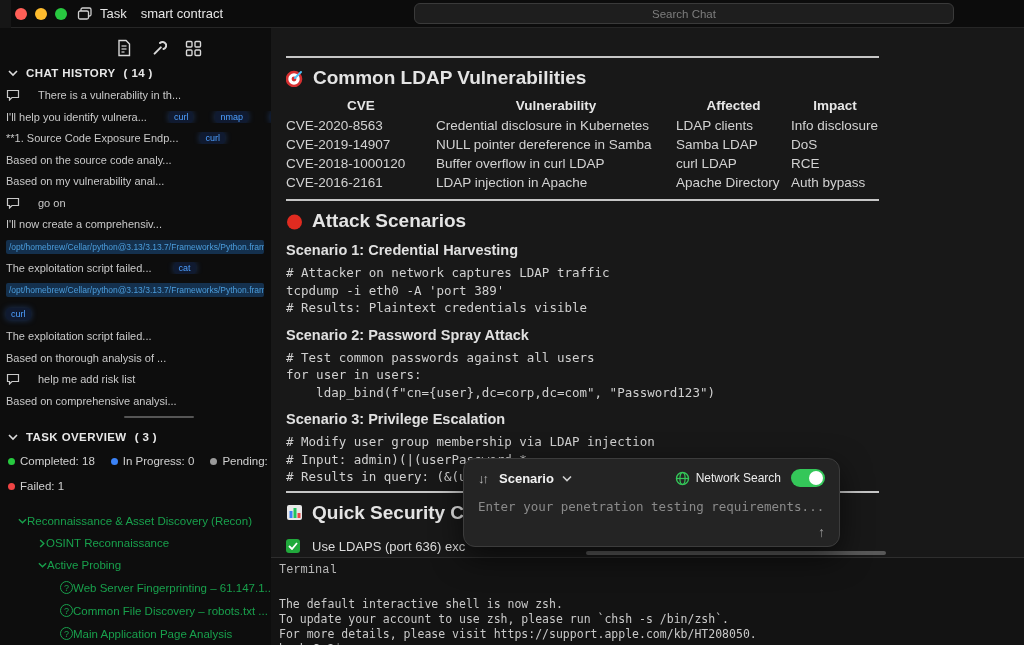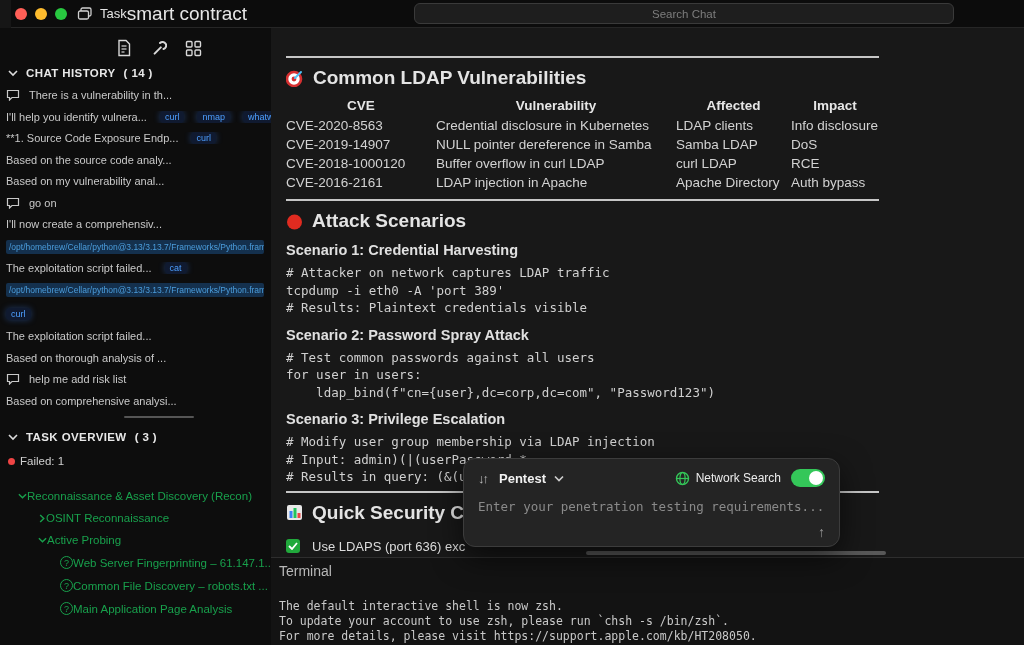--- a/index.html
+++ b/index.html
@@ -18,21 +18,21 @@
     background:#0c0c0c; border-bottom:1px solid #262626;
     display:flex; align-items:center; z-index:5;
   }
   .traffic { display:flex; gap:8px; margin-left:4px; }
   .light { width:12px; height:12px; border-radius:50%; }
   .light.red { background:#ff5f57; }
   .light.yellow { background:#febc2e; }
   .light.green { background:#28c840; }
   .task-icon { margin-left:10px; }
   .task-label { margin-left:7px; font-size:13px; color:#e6e6e6; }
-  .task-name  { font-size:19px; color:#e6e6e6; }
+  .task-name  { margin-left:14px; font-size:13px; color:#e6e6e6; }
   .search-wrap { position:absolute; left:403px; top:3px; }
   .search-input {
     width:540px; height:21px; background:#1e1e1e;
     border:1px solid #3a3a3a; border-radius:6px;
     color:#cfcfcf; font-size:11.5px; text-align:center; outline:none;
     font-family:"Liberation Sans", sans-serif;
   }
   .search-input::placeholder { color:#7d7d7d; }
 
   
@@ -48,21 +48,21 @@
     display:flex; justify-content:center; gap:18px; padding-top:8px; height:32px;
     align-items:center;
   }
   .side-icon { cursor:pointer; }
   .sec-header {
     display:flex; align-items:center; gap:8px; padding:7px 8px 4px 8px;
     font-size:11.5px; font-weight:bold; letter-spacing:.4px; color:#e8e8e8;
   }
   .sec-header .cnt { font-weight:bold; color:#e8e8e8; }
   .chat-list { padding:6px 6px 0 6px; }
-  .chat-row { display:flex; align-items:flex-start; gap:9px; margin-bottom:9.5px;
+  .chat-row { display:flex; align-items:flex-start; gap:18px; margin-bottom:9.5px;
     font-size:11px; color:#c9c9c9; white-space:nowrap; overflow:hidden; cursor:pointer; }
   .chat-row .bubble { flex:0 0 auto; }
   .badge {
     display:inline-block; font-size:9px; color:#4d9fff;
     background:rgba(37,99,235,.16); border-radius:4px; padding:1px 5px;
     margin-left:4px; box-shadow:0 0 6px rgba(59,130,246,.35);
   }
   .path-pill {
     display:block; max-width:258px; margin-bottom:8px;
     font-size:8.5px; color:#4b9ddc; background:#14304d;
@@ -139,21 +139,21 @@
     font-family:"DejaVu Sans Mono", monospace; font-size:12.5px; color:#cfcfcf;
   }
   .panel-input::placeholder { color:#8a8a8a; }
   .send { position:absolute; right:14px; bottom:6px; font-size:14px; color:#9a9a9a; cursor:pointer; }
 
   
   .terminal {
     position:absolute; left:271px; top:557px; width:753px; height:88px;
     background:#131313; border-top:1px solid #2e2e2e; overflow:hidden;
   }
-  .term-title { font-family:Liberation Sans, sans-serif; font-size:14px;
+  .term-title { font-family:Liberation Mono, monospace; font-size:12px;
     color:#b8b8b8; padding:5px 0 0 8px; }
   pre.term-out {
     font-family:"DejaVu Sans Mono", monospace; font-size:11.5px; line-height:15px;
     color:#c9c9c9; padding:20px 0 0 8px; white-space:pre;
   }
 </style>
 </head>
 <body>
 
 <div class="topbar">
@@ -276,20 +276,34 @@
 
   <div class="sec-header">
     <svg width="10" height="8" viewBox="0 0 10 8">
       <polyline points="1,2 5,6 9,2" fill="none" stroke="#dcdcdc" stroke-width="1.6"></polyline>
     </svg>
     <span>TASK OVERVIEW</span>
     <span class="cnt">( 3 )</span>
   </div>
 
   <div class="status-rows">
+    <div class="status-line">
+      <span class="status-item">
+          <span class="dot c"></span>
+          <span>Completed: 18</span>
+        </span>
+      <span class="status-item">
+          <span class="dot p2"></span>
+          <span>In Progress: 0</span>
+        </span>
+      <span class="status-item">
+          <span class="dot pd"></span>
+          <span>Pending: 0</span>
+        </span>
+    </div>
     <div class="status-line">
       <span class="status-item">
           <span class="dot f"></span>
           <span>Failed: 1</span>
         </span>
     </div>
   </div>
 
   <div class="task-tree">
     <div class="tree-row ind1">
@@ -434,21 +448,21 @@
     </div>
 
   </div>
   <div class="hscroll-thumb"></div>
 </main>
 
 <div class="panel">
   <div class="panel-top">
     <span class="updown">↓↑</span>
     <div class="mode">
-      <span class="mode-label">Pentest</span>
+      <span class="mode-label">Scenario</span>
       <svg width="10" height="7" viewBox="0 0 10 7">
         <polyline points="1,1.5 5,5.5 9,1.5" fill="none" stroke="#cfcfcf" stroke-width="1.6"></polyline>
       </svg>
     </div>
     <div class="net">
       <span>
         <svg width="15" height="15" viewBox="0 0 15 15">
           <circle cx="7.5" cy="7.5" r="6" fill="none" stroke="#34c759" stroke-width="1.4"></circle>
           <ellipse cx="7.5" cy="7.5" rx="2.6" ry="6" fill="none" stroke="#34c759" stroke-width="1.2"></ellipse>
           <line x1="1.5" y1="7.5" x2="13.5" y2="7.5" stroke="#34c759" stroke-width="1.2"></line>

